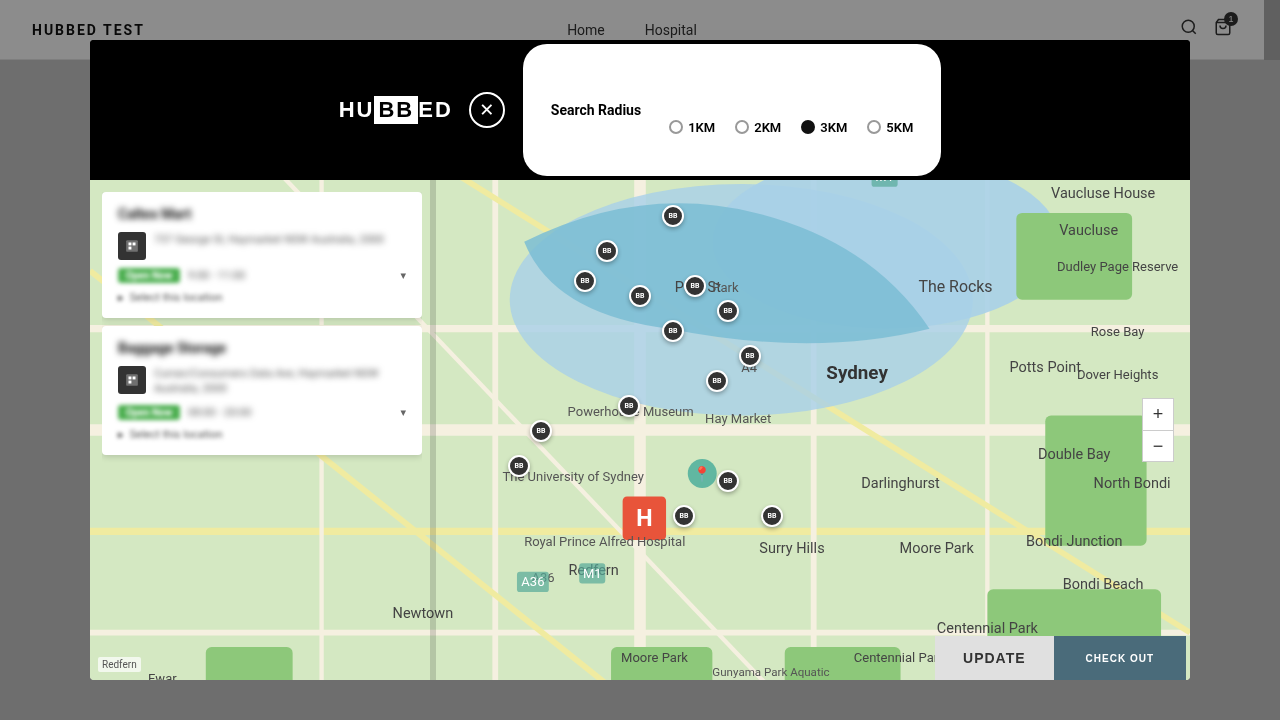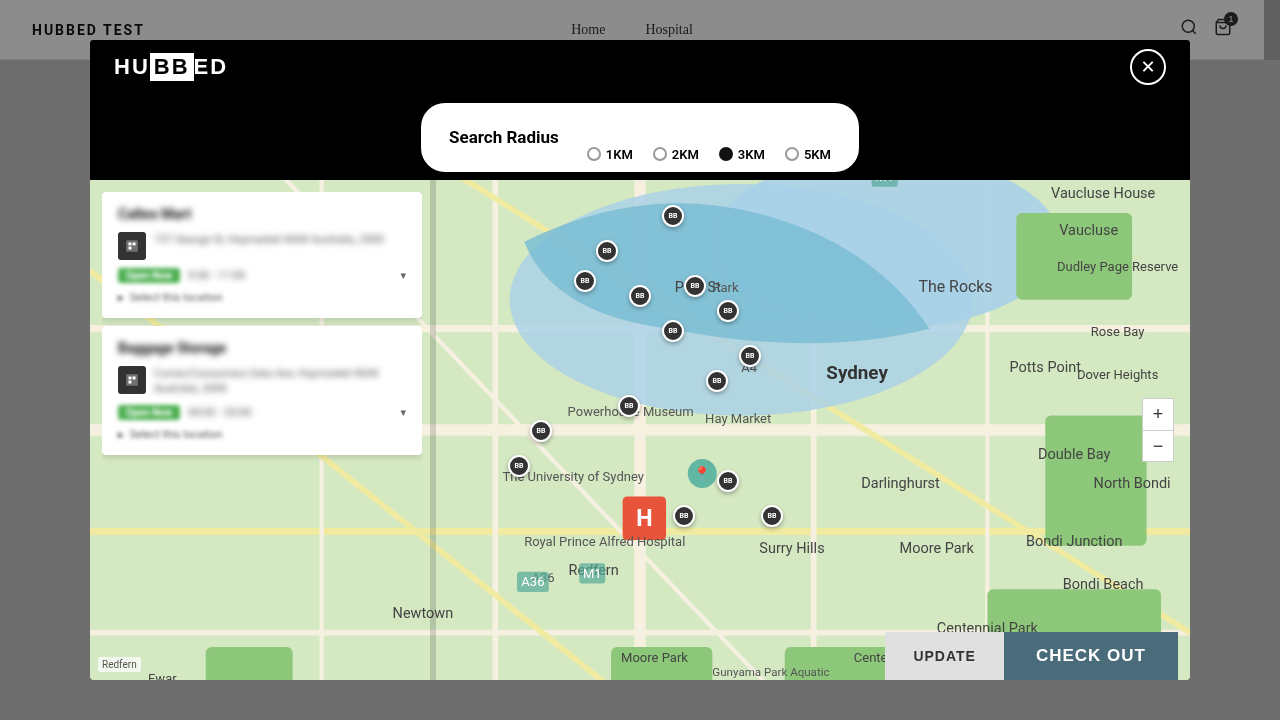--- a/index.html
+++ b/index.html
@@ -30,21 +30,20 @@
       letter-spacing: 2px;
       text-transform: uppercase;
       color: #111;
     }
     .nav-center {
       display: flex;
       gap: 40px;
       position: absolute;
       left: 50%;
       transform: translateX(-50%);
-      font-family: Liberation Serif, serif;
     }
     .nav-link {
       font-size: 14px;
       color: #333;
       text-decoration: none;
       cursor: pointer;
     }
     .nav-icons {
       margin-left: auto;
       display: flex;
@@ -104,21 +103,21 @@
       flex-direction: column;
     }
 
     
     .modal-header {
       background: #000;
       padding: 4px 24px;
       height: 140px;
       flex-shrink: 0;
       display: flex;
-      flex-direction: column;
+      flex-direction: row;
       justify-content: center;
       gap: 18px;
     }
 
     .modal-header-top {
       display: flex;
       align-items: center;
       gap: 16px;
     }
 
@@ -197,21 +196,21 @@
       border-radius: 24px;
       padding: 10px 28px;
       display: flex;
       align-items: center;
       gap: 20px;
       font-size: 13px;
       font-weight: 600;
     }
     .radius-label {
       font-weight: 700;
-      font-size: 17px;
+      font-size: 14px;
       margin-right: 8px;
     }
     .radius-option {
       display: flex;
       align-items: center;
       gap: 5px;
       cursor: pointer;
       font-size: 13px;
       margin-top: 34px;
     }
@@ -410,40 +409,40 @@
       color: #555;
       background: rgba(255,255,255,0.7);
       padding: 2px 4px;
       border-radius: 2px;
     }
 
     
     .modal-footer {
       position: absolute;
       bottom: 0;
-      right: 12px;
+      right: 4px;
       display: flex;
       gap: 0;
     }
     .update-btn {
       background: #e0e0e0;
       color: #333;
       border: none;
       padding: 14px 28px;
       font-size: 14px;
       font-weight: 600;
       cursor: pointer;
       letter-spacing: 1px;
     }
     .checkout-btn {
       background: #4a6b7a;
       color: #fff;
       border: none;
       padding: 14px 32px;
-      font-size: 17px;
+      font-size: 10px;
       font-weight: 700;
       cursor: pointer;
       letter-spacing: 1px;
       text-transform: uppercase;
     }
   </style>
 </head>
 <body>
 
 <nav class="top-nav">

